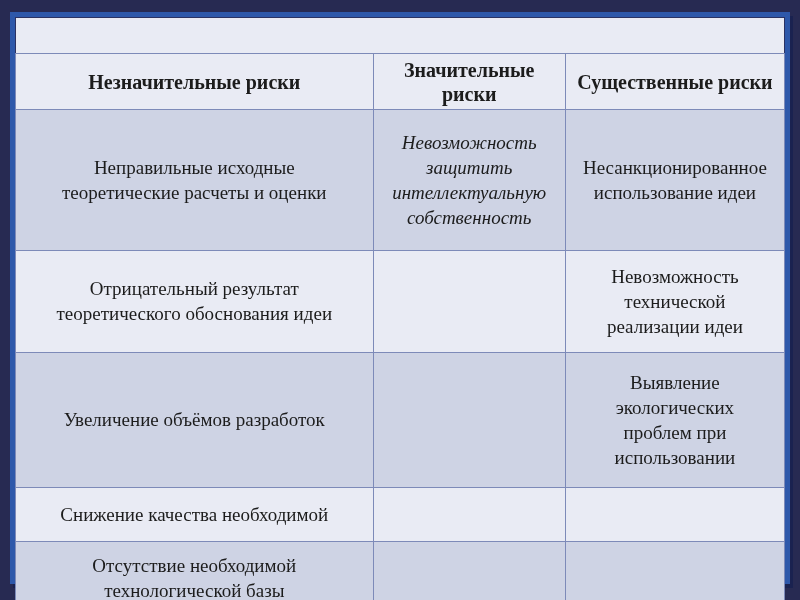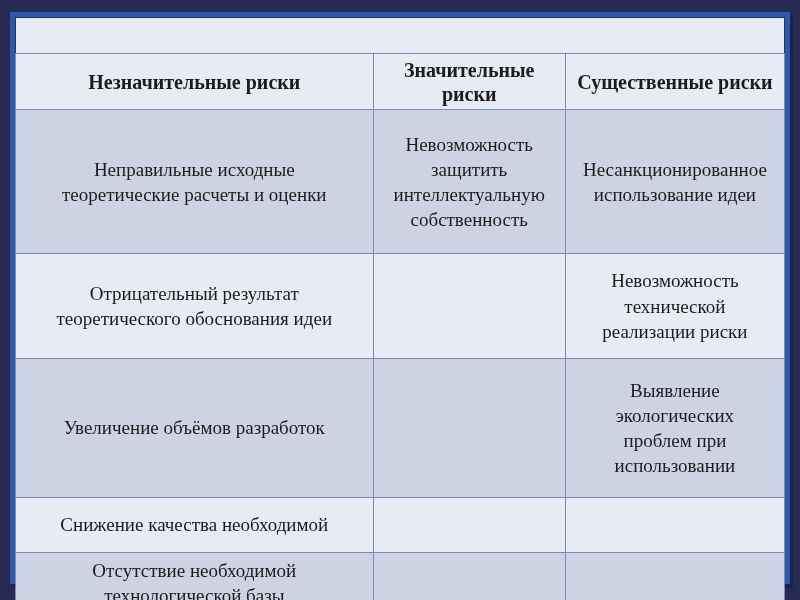--- a/index.html
+++ b/index.html
@@ -62,22 +62,22 @@
     font-size: 20px;
     line-height: 1.2;
     padding: 2px 6px;
   }
   th.h1 { padding: 2px 3px; }
   td {
     font-size: 19px;
     line-height: 1.32;
     font-weight: normal;
   }
-  td.col0 { padding: 4px 30px; }
-  td.col1 { padding: 2px 4px; }
+  td.col0 { padding: 10px 30px; }
+  td.col1 { padding: 2px 4px; font-style: italic; }
   td.col2 { padding: 2px 16px; }
   tr.band-dark td  { background: var(--row-bg-dark); }
   tr.band-light td { background: var(--row-bg-light); }
   tr.hrow { height: 56px; }
   tr.r0 { height: 137px; }
   tr.r1 { height: 99px; }
   tr.r2 { height: 132px; }
   tr.r3 { height: 52px; }
   tr.r4 { height: 52px; }
   tr.r5 { height: 54px; }
@@ -102,21 +102,21 @@
       </thead>
       <tbody>
         <tr class="r0 band-dark">
           <td class="col0">Неправильные исходные теоретические расчеты и оценки</td>
           <td class="col1">Невозможность защитить интеллектуальную собственность</td>
           <td class="col2">Несанкционированное использование идеи</td>
         </tr>
         <tr class="r1 band-light">
           <td class="col0">Отрицательный результат теоретического обоснования идеи</td>
           <td class="col1"></td>
-          <td class="col2">Невозможность технической реализации риски</td>
+          <td class="col2">Невозможность технической реализации идеи</td>
         </tr>
         <tr class="r2 band-dark">
           <td class="col0">Увеличение объёмов разработок</td>
           <td class="col1"></td>
           <td class="col2">Выявление экологических проблем при использовании</td>
         </tr>
         <tr class="r3 band-light">
           <td class="col0">Снижение качества необходимой</td>
           <td class="col1"></td>
           <td class="col2"></td>

